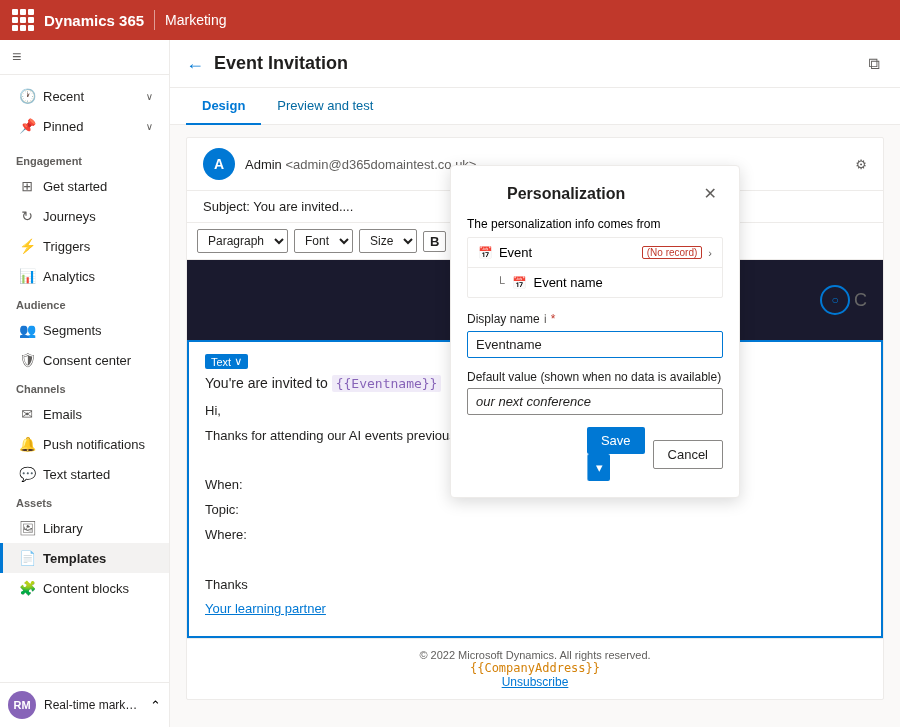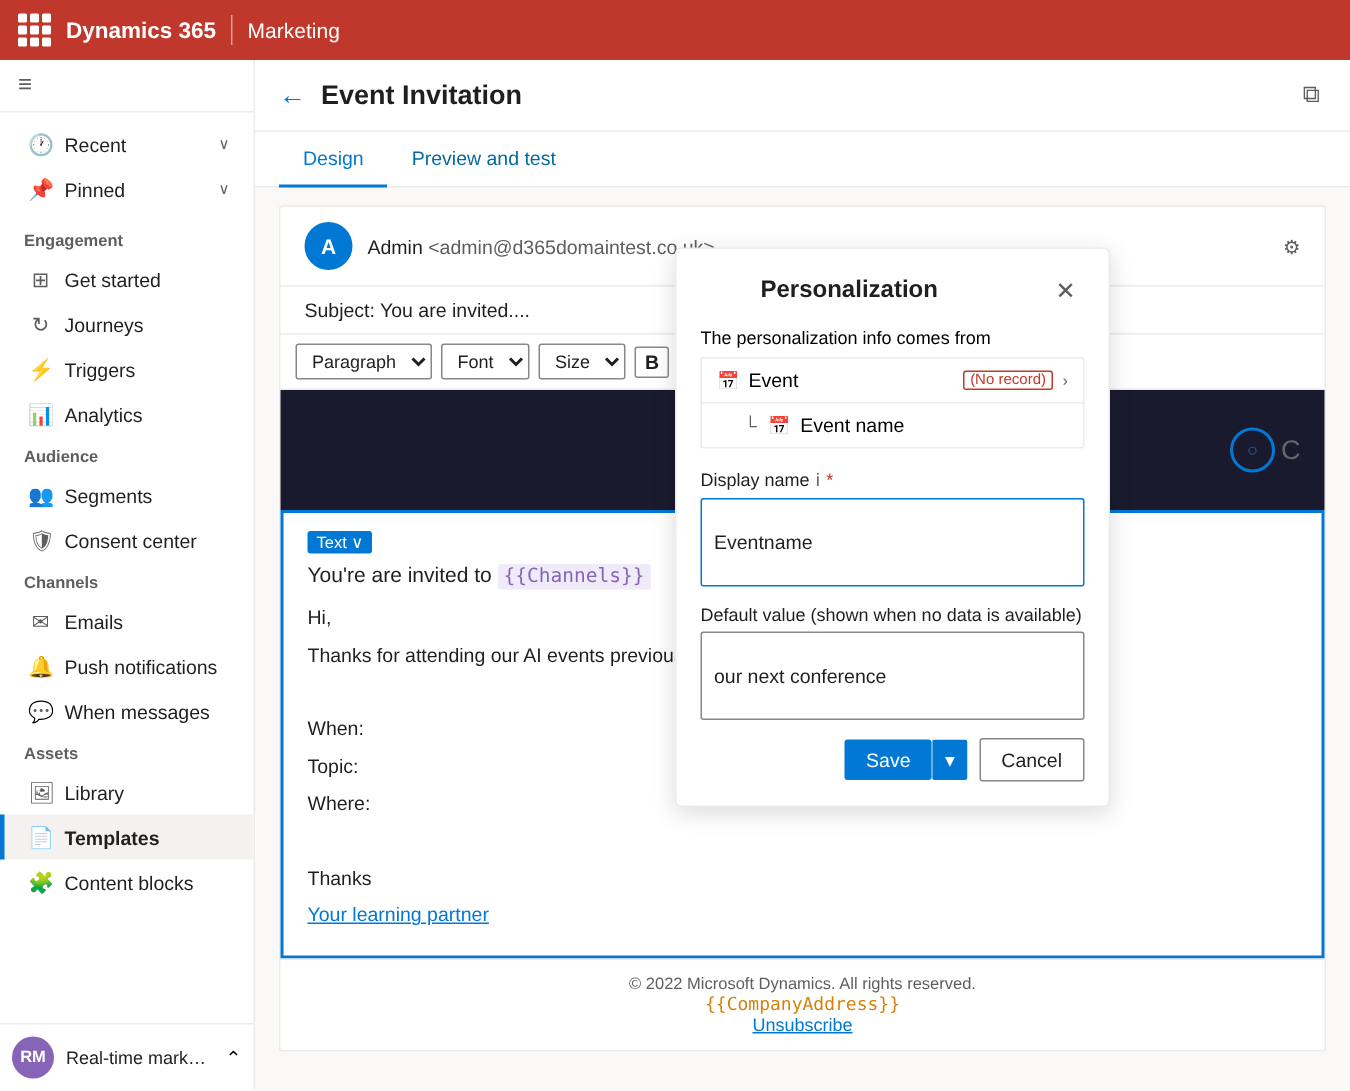--- a/index.html
+++ b/index.html
@@ -172,21 +172,21 @@
       padding: 10px 16px;
       font-size: 13px;
       color: #0369a1;
       cursor: pointer;
       border-bottom: 2px solid transparent;
       margin-bottom: -1px;
     }
     .tab.active {
       color: #0078d4;
       border-bottom: 2px solid #0078d4;
-      font-weight: 400;
+      font-weight: 700;
     }
 
     
     .email-area {
       flex: 1;
       overflow-y: auto;
       padding: 12px 16px;
       position: relative;
     }
     .email-card {
@@ -417,26 +417,26 @@
     }
     .info-icon {
       color: #605e5c;
       font-size: 12px;
     }
     .required-star { color: #c0382b; font-size: 12px; }
     .field-input {
       width: 100%;
       border: 1px solid #0078d4;
       border-radius: 2px;
-      padding: 21px 8px;
+      padding: 5px 8px;
       font-size: 13px;
       outline: none;
       color: #201f1e;
     }
-    .field-input.normal { border-color: #8a8886; }
+    .field-input.normal { border-color: #8a8886; font-style: italic; }
     .dialog-footer {
       display: flex;
       align-items: center;
       justify-content: flex-end;
       gap: 8px;
       margin-top: 4px;
     }
     .btn-save {
       background: #0078d4;
       color: white;
@@ -537,21 +537,21 @@
     <div class="sidebar-item">
       <span class="sidebar-item-icon">✉</span>
       <span class="sidebar-item-label">Emails</span>
     </div>
     <div class="sidebar-item">
       <span class="sidebar-item-icon">🔔</span>
       <span class="sidebar-item-label">Push notifications</span>
     </div>
     <div class="sidebar-item">
       <span class="sidebar-item-icon">💬</span>
-      <span class="sidebar-item-label">When messages</span>
+      <span class="sidebar-item-label">Text started</span>
     </div>
 
     <div class="sidebar-group-header">Assets</div>
     <div class="sidebar-item">
       <span class="sidebar-item-icon">🖼</span>
       <span class="sidebar-item-label">Library</span>
     </div>
     <div class="sidebar-item active">
       <span class="sidebar-item-icon">📄</span>
       <span class="sidebar-item-label">Templates</span>
@@ -620,21 +620,21 @@
           </div>
 
           <div class="text-block">
             <div class="text-block-header">
               <span class="text-block-badge">
                 <span>Text</span>
                 <span>∨</span>
               </span>
             </div>
             <div class="invitation-text">
-              <span>You're are invited to </span><span class="eventname-token">{{Channels}}</span>
+              <span>You're are invited to </span><span class="eventname-token">{{Eventname}}</span>
             </div>
             <div class="email-body-text">
               <p>Hi,</p>
               <p>Thanks for attending our AI events previously. We ha</p>
               <p>&nbsp;</p>
               <p>When:</p>
               <p>Topic:</p>
               <p>Where:</p>
               <p>&nbsp;</p>
               <p>Thanks</p>
@@ -680,21 +680,21 @@
           </div>
           <input class="field-input" type="text" value="Eventname" style="">
         </div>
 
         <div class="field-group">
           <div class="field-label">Default value (shown when no data is available)</div>
           <input class="field-input normal" type="text" value="our next conference" style="">
         </div>
 
         <div class="dialog-footer">
-          <div style="display:flex; align-items:flex-start;">
+          <div style="display:flex; align-items:flex-start;flex-direction:column;">
             <button class="btn-save btn-save-main">Save</button>
             <button class="btn-save btn-save-dropdown">▾</button>
           </div>
           <button class="btn-cancel">Cancel</button>
         </div>
       </div>
 
     </div>
   </div>
 </div>

